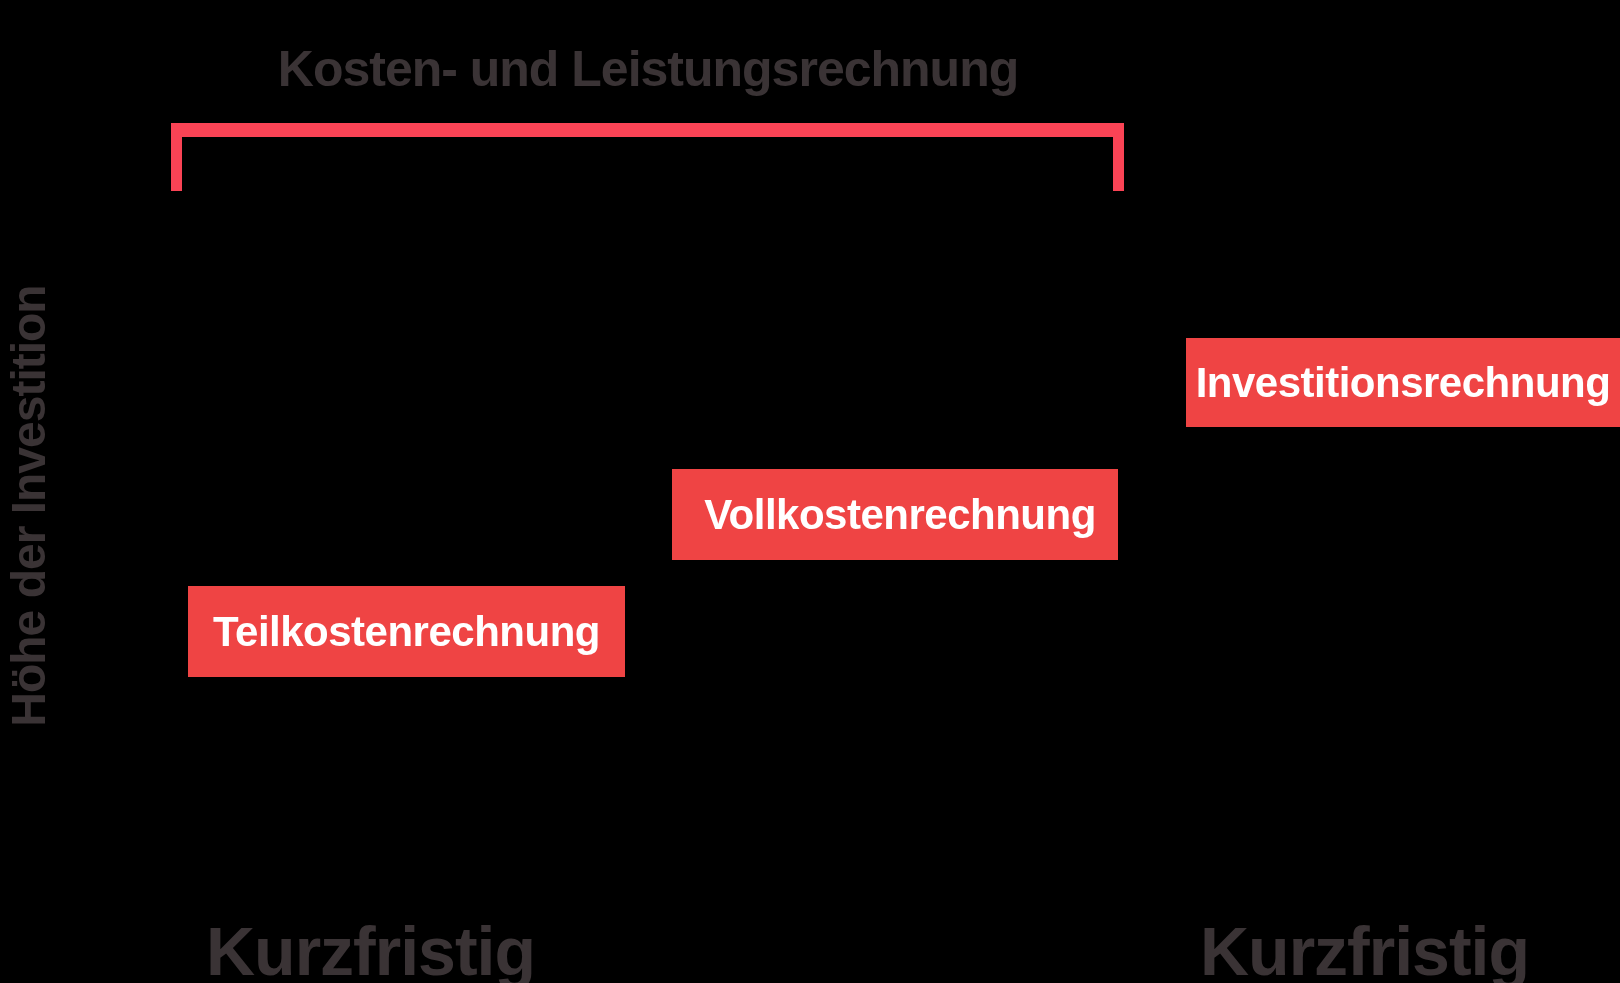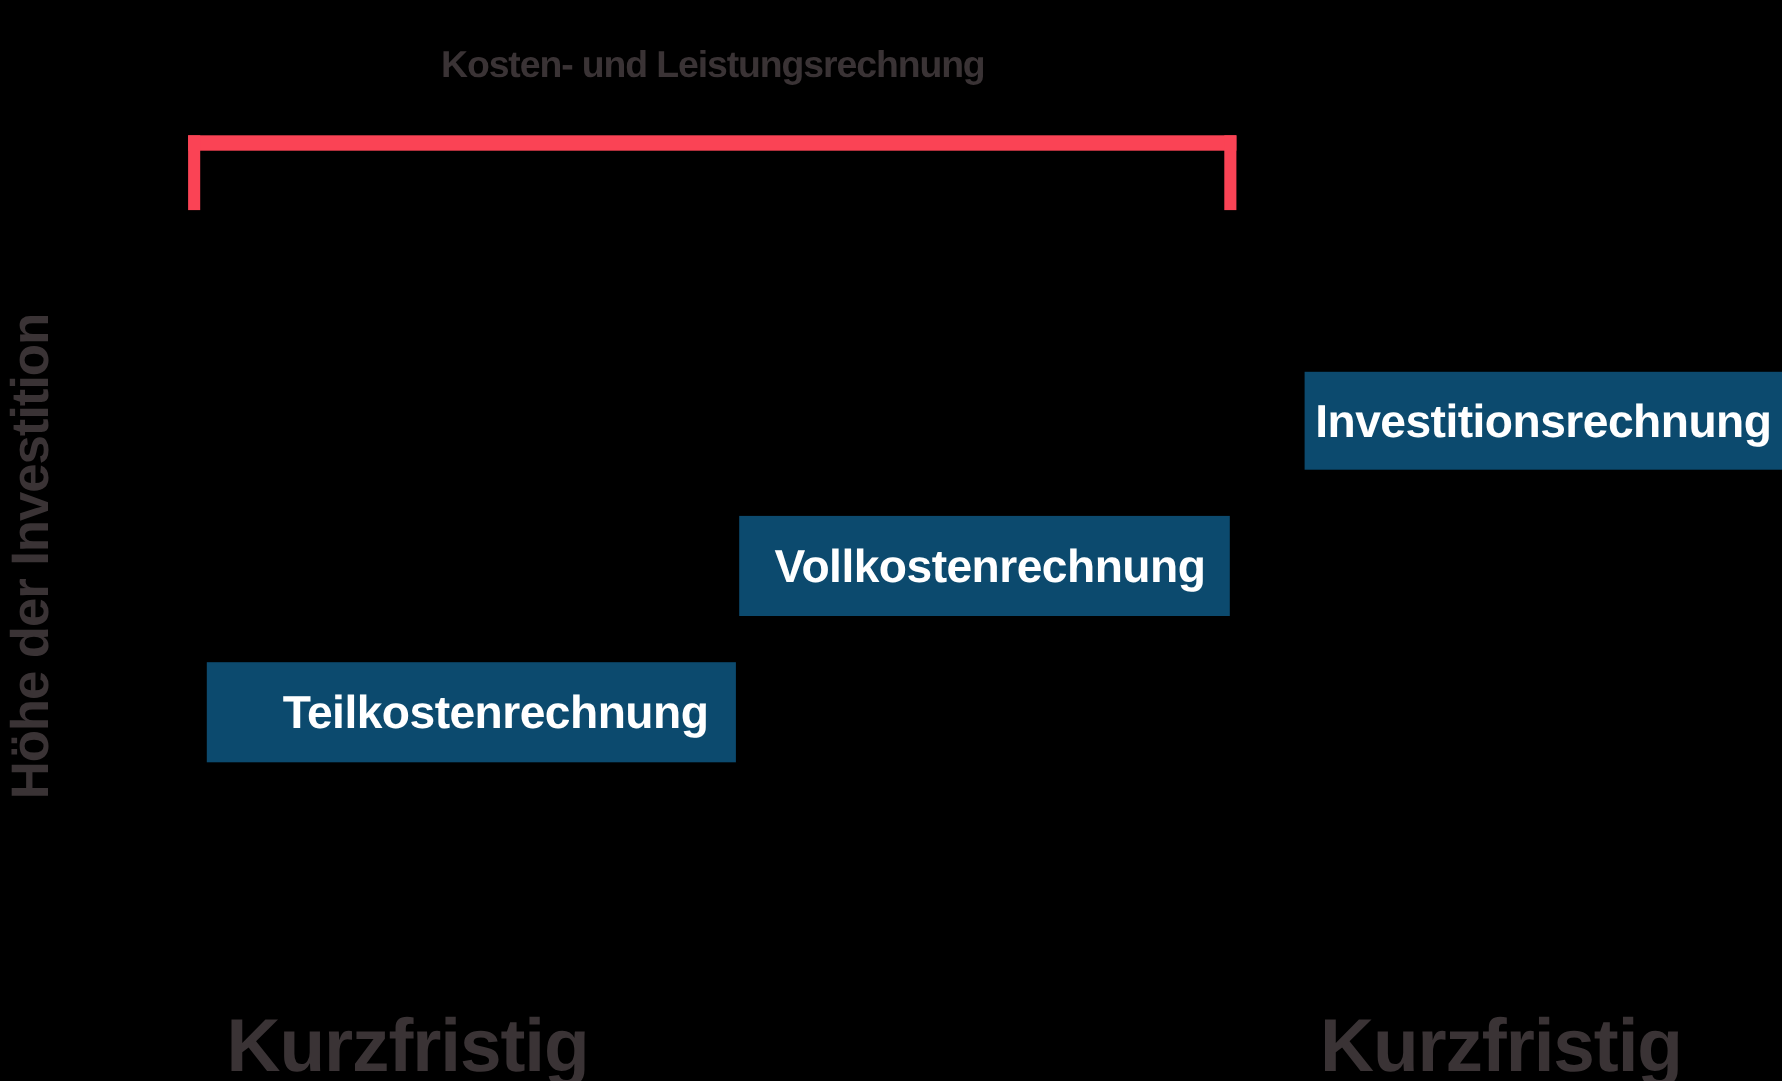--- a/index.html
+++ b/index.html
@@ -14,21 +14,21 @@
     background: #000000;
     overflow: hidden;
     font-family: "Liberation Sans", sans-serif;
   }
   .diagram-title {
     position: absolute;
     left: 172px;
     top: 40px;
     width: 952px;
     text-align: center;
-    font-size: 34px;
+    font-size: 50px;
     font-weight: bold;
     letter-spacing: -1px;
     color: #3A3335;
     white-space: nowrap;
   }
   .bracket {
     position: absolute;
     left: 171px;
     top: 123px;
     width: 953px;
@@ -48,31 +48,31 @@
     text-align: center;
     transform: rotate(-90deg);
     font-size: 48px;
     font-weight: bold;
     letter-spacing: -1px;
     color: #3A3335;
     white-space: nowrap;
   }
   .label-box {
     position: absolute;
-    background: #0c4a6e;
+    background: #ef4444;
     color: #FFFFFF;
     display: flex;
     align-items: center;
     justify-content: center;
     font-size: 42px;
     font-weight: bold;
     letter-spacing: -0.5px;
     white-space: nowrap;
   }
-  .box-teilkosten   { left: 188px;  top: 602px; width: 437px; height: 91px; padding-left: 44px; }
+  .box-teilkosten   { left: 188px;  top: 586px; width: 437px; height: 91px; }
   .box-vollkosten   { left: 672px;  top: 469px; width: 436px; height: 91px; padding-left: 10px; }
   .box-investition  { left: 1186px; top: 338px; width: 434px; height: 89px; }
   .x-axis-label {
     position: absolute;
     top: 912px;
     width: 400px;
     text-align: left;
     font-size: 68px;
     font-weight: bold;
     letter-spacing: -1px;

